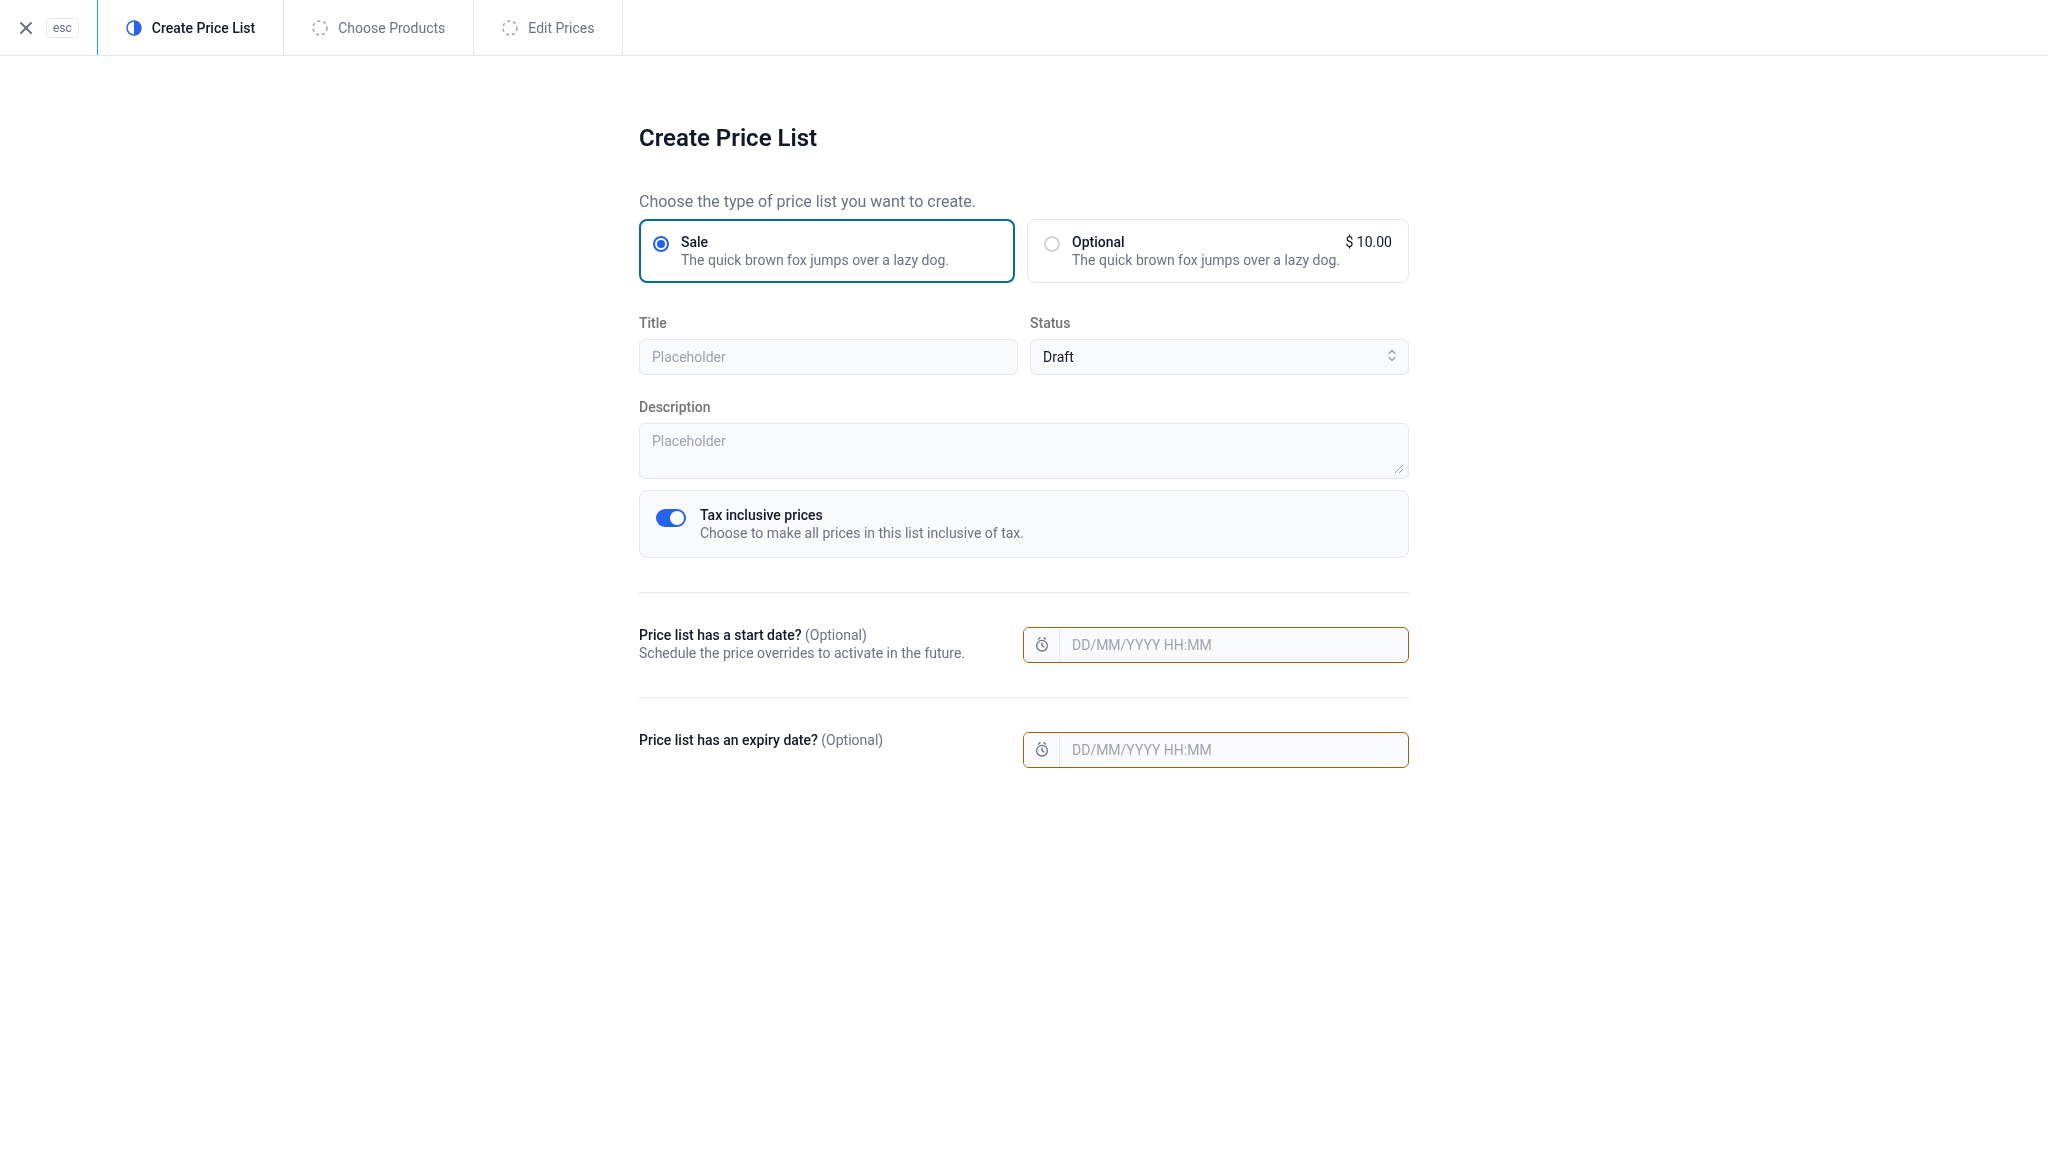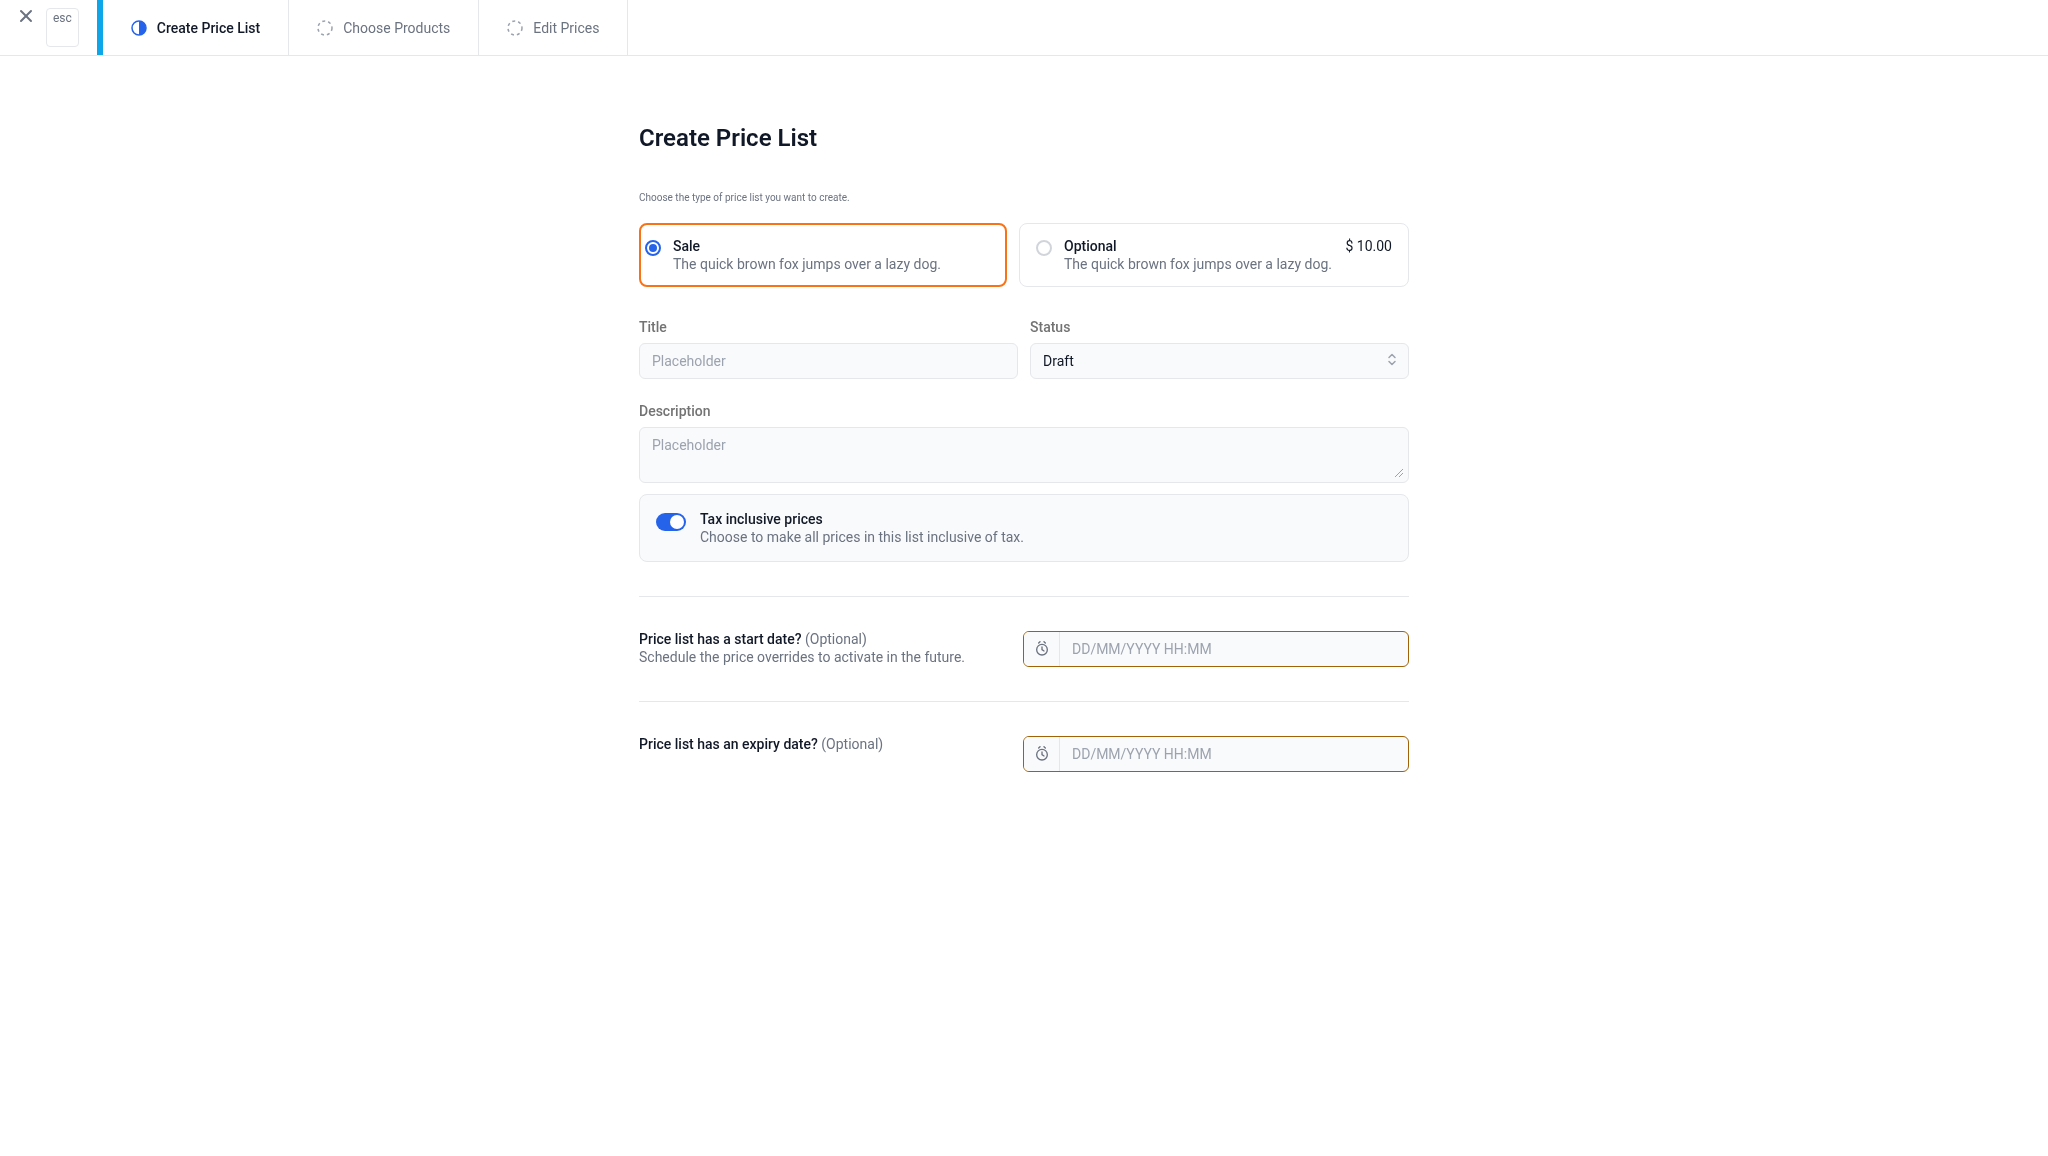--- a/index.html
+++ b/index.html
@@ -10,23 +10,24 @@
     font-size: 14px;
   }
   .topbar {
     display: flex;
     align-items: stretch;
     height: 56px;
     border-bottom: 1px solid #e5e7eb;
   }
   .close-area {
     display: flex;
+    align-items: center;
     gap: 12px;
     padding: 8px 18px;
-    border-right: 6px solid #0ea5e9;
+    border-right: 1px solid #0ea5e9;
   }
   .close-x {
     width: 16px; height: 16px;
     display: flex; align-items: center; justify-content: center;
     color: #6b7280;
     cursor: pointer;
   }
   .esc-badge {
     font-size: 12px;
     color: #6b7280;
@@ -59,43 +60,43 @@
     font-weight: 600;
     margin-bottom: 40px;
   }
   .section-label {
     font-size: 14px;
     font-weight: 500;
     color: #111827;
     margin-bottom: 2px;
   }
   .section-sub {
-    font-size: 10px;
+    font-size: 16px;
     color: #6b7280;
-    margin-bottom: 20px;
+    margin-bottom: 8px;
   }
   .radio-row {
     display: flex;
     gap: 12px;
     margin-bottom: 32px;
   }
   .radio-card {
     flex: 1;
     border: 1px solid #e5e7eb;
     border-radius: 8px;
     padding: 14px 16px;
     display: flex;
     gap: 12px;
     cursor: pointer;
     position: relative;
     background: #fff;
   }
   .radio-card.selected {
-    border: 2px solid #f97316;
-    padding: 13px 4px;
+    border: 2px solid #0369a1;
+    padding: 13px 12px;
   }
   .radio-dot {
     width: 16px; height: 16px;
     border-radius: 50%;
     border: 2px solid #d1d5db;
     margin-top: 2px;
     flex-shrink: 0;
     position: relative;
   }
   .radio-card.selected .radio-dot {

